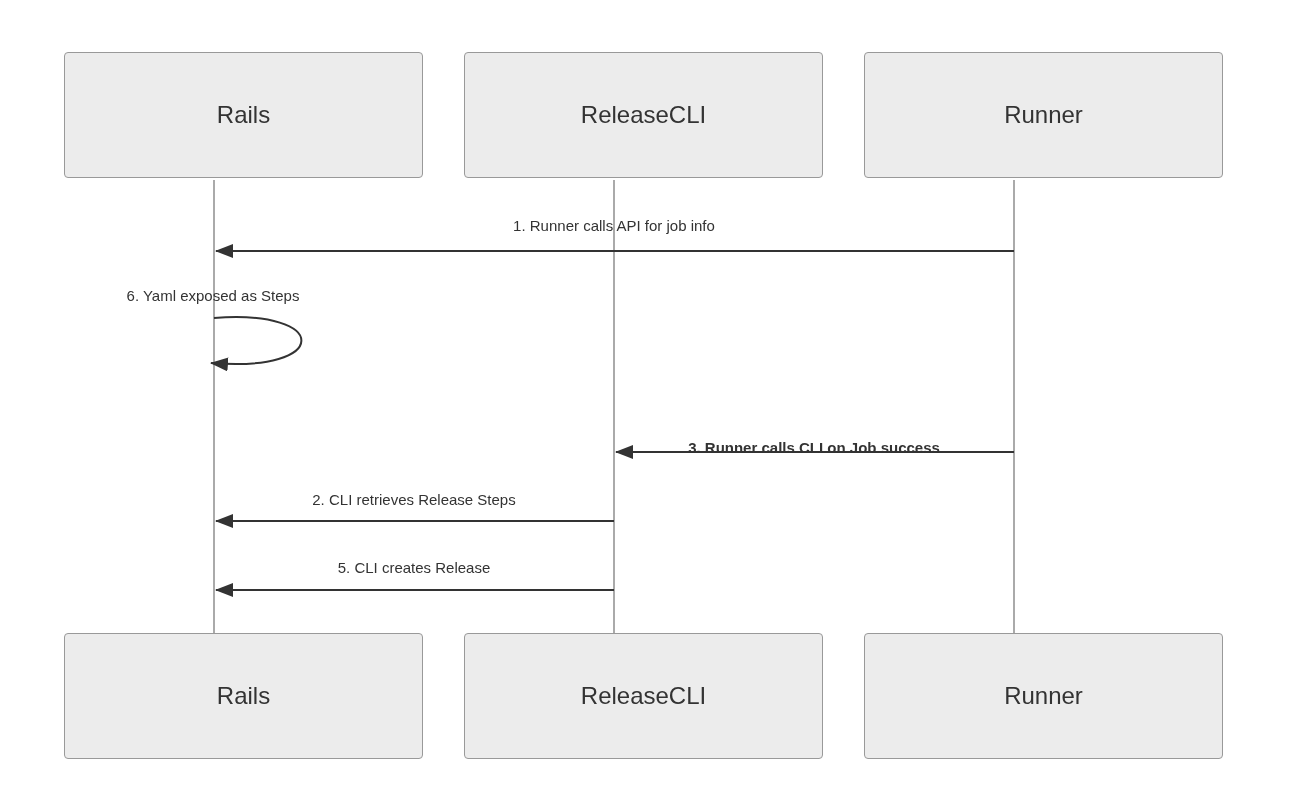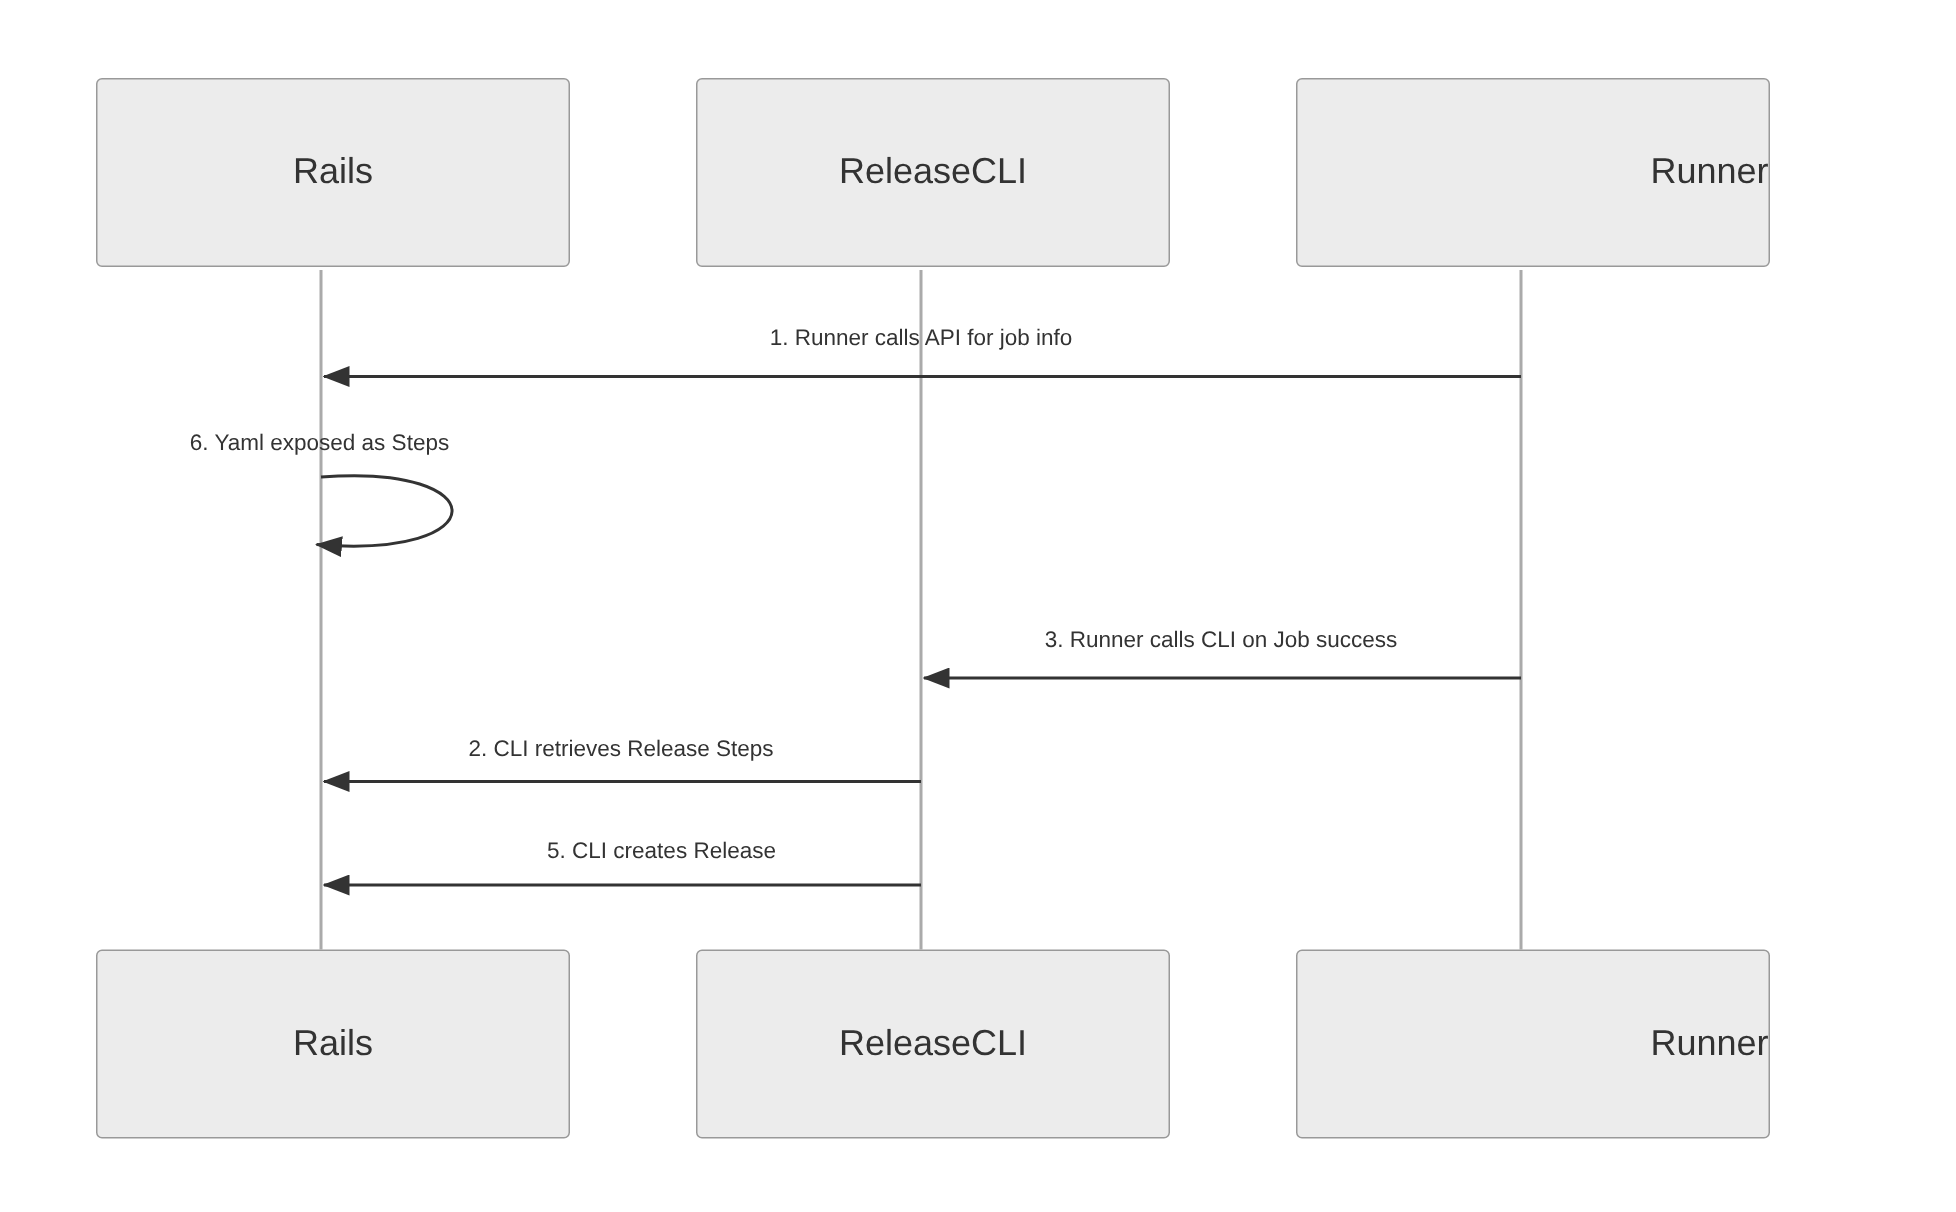--- a/index.html
+++ b/index.html
@@ -16,21 +16,21 @@
     overflow: hidden;
   }
   .svg-layer {
     position: absolute;
     left: 0;
     top: 0;
     z-index: 1;
   }
   .actor-box {
     position: absolute;
-    width: 316px;
+    width: 359px;
     height: 126px;
     background: #ececec;
     border: 1.5px solid #999999;
     border-radius: 4px;
     display: flex;
     align-items: center;
     justify-content: center;
     font-size: 24px;
     color: #333333;
     z-index: 2;
@@ -40,21 +40,21 @@
     position: absolute;
     transform: translateX(-50%);
     white-space: nowrap;
     font-size: 15px;
     line-height: 26px;
     color: #333333;
     z-index: 2;
   }
   .col-a { left: 64px; }
   .col-b { left: 464px; }
-  .col-c { left: 864px; justify-content: flex-end; }
+  .col-c { left: 864px; }
   .row-top { top: 52px; }
   .row-bottom { top: 633px; }
 </style>
 </head>
 <body>
 
 <div class="canvas">
 
   <svg class="svg-layer" width="1304" height="808" viewBox="0 0 1304 808">
     <defs>
@@ -93,17 +93,17 @@
   </div>
   <div class="actor-box col-b row-bottom">
     <span>ReleaseCLI</span>
   </div>
   <div class="actor-box col-c row-bottom">
     <span>Runner</span>
   </div>
 
   <div class="msg-label" style="left:614px; top:213px;">1. Runner calls API for job info</div>
   <div class="msg-label" style="left:213px; top:283px;">6. Yaml exposed as Steps</div>
-  <div class="msg-label" style="left:814px; top:414px;">3. Runner calls CLI on Job success</div>
+  <div class="msg-label" style="left:814px; top:435px;font-weight:bold;">3. Runner calls CLI on Job success</div>
   <div class="msg-label" style="left:414px; top:487px;">2. CLI retrieves Release Steps</div>
-  <div class="msg-label" style="left:414px; top:555px;margin-left:27px;">5. CLI creates Release</div>
+  <div class="msg-label" style="left:414px; top:555px;">5. CLI creates Release</div>
 
 </div>
 
 </body></html>

